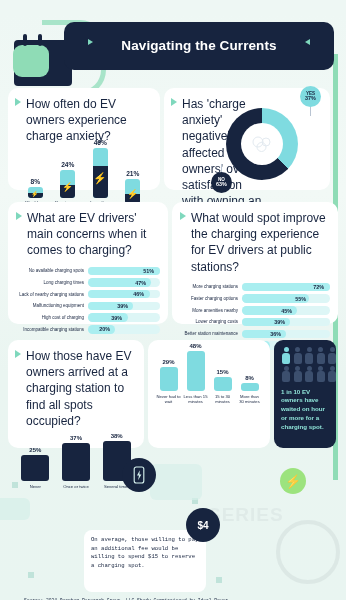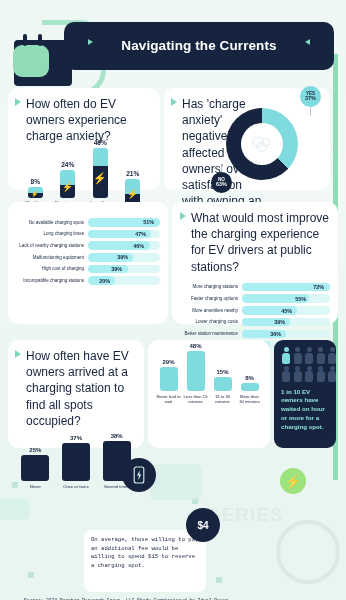--- a/index.html
+++ b/index.html
@@ -202,20 +202,24 @@
       <span class="t2">37%</span>
     </div>
     <div class="tagline" style="left:57px;top:76px;width:1.4px;height:10px;"></div>
     <div class="tag" style="left:47px;top:84px;width:21px;height:21px;background:#17243f;color:#ffffff;">
       <span class="t1">NO</span>
       <span class="t2">63%</span>
     </div>
   </div>
 
   <div class="card" style="left:8px;top:190px;width:160px;height:122px;padding:8px 8px;">
+    <div class="qhead">
+      <span class="qarrow"></span>
+      <span class="qtext">What are EV drivers' main concerns when it comes to charging?</span>
+    </div>
     <div style="margin-top:8px;">
       <div class="hrow">
         <span class="hlabel" style="width:72px;">No available charging spots</span>
         <div class="htrack">
             <div class="hfill" style="width:100%;"></div>
             <span class="hval" style="right:6px;">51%</span>
           </div>
       </div>
       <div class="hrow">
         <span class="hlabel" style="width:72px;">Long charging times</span>
@@ -251,21 +255,21 @@
             <div class="hfill" style="width:38%;"></div>
             <span class="hval" style="right:50px;">20%</span>
           </div>
       </div>
     </div>
   </div>
 
   <div class="card" style="left:172px;top:190px;width:166px;height:122px;padding:8px 8px;">
     <div class="qhead">
       <span class="qarrow"></span>
-      <span class="qtext">What would most improve the charging experience for EV drivers at public stations?</span>
+      <span class="qtext">What would spot improve the charging experience for EV drivers at public stations?</span>
     </div>
     <div style="margin-top:8px;">
       <div class="hrow">
         <span class="hlabel" style="width:62px;">More charging stations</span>
         <div class="htrack">
             <div class="hfill" style="width:100%;"></div>
             <span class="hval" style="right:6px;">72%</span>
           </div>
       </div>
       <div class="hrow">
@@ -302,21 +306,21 @@
             <div class="hfill" style="width:32%;"></div>
             <span class="hval" style="right:62px;">20%</span>
           </div>
       </div>
     </div>
   </div>
 
   <div class="card" style="left:8px;top:328px;width:136px;height:108px;padding:8px 7px;">
     <div class="qhead">
       <span class="qarrow"></span>
-      <span class="qtext">How often have EV owners arrived at a charging station to find all spots occupied?</span>
+      <span class="qtext">How those have EV owners arrived at a charging station to find all spots occupied?</span>
     </div>
     <div class="vwrap" style="height:50px;margin-top:10px;">
       <div class="vcol">
         <span class="vpct">25%</span>
         <div class="vbar" style="width:28px;height:26px;background:#17243f;"></div>
         <span class="vlabel">Never</span>
       </div>
       <div class="vcol">
         <span class="vpct">37%</span>
         <div class="vbar" style="width:28px;height:38px;background:#17243f;"></div>

